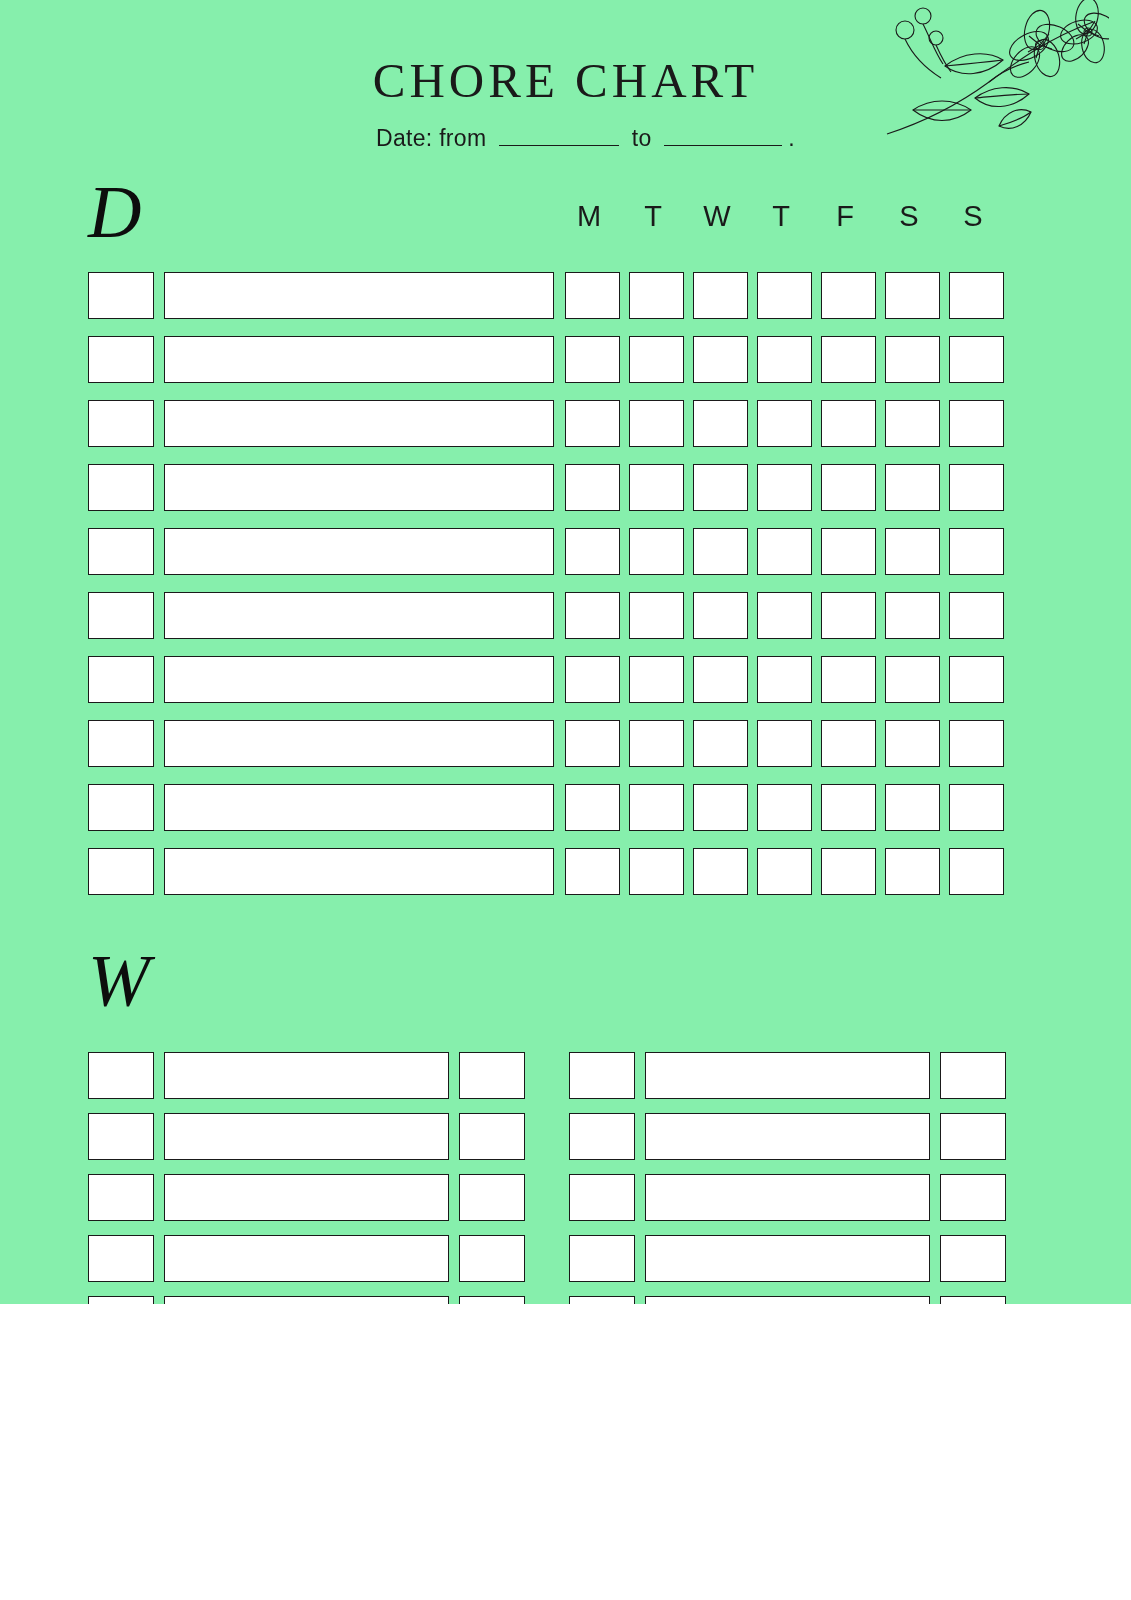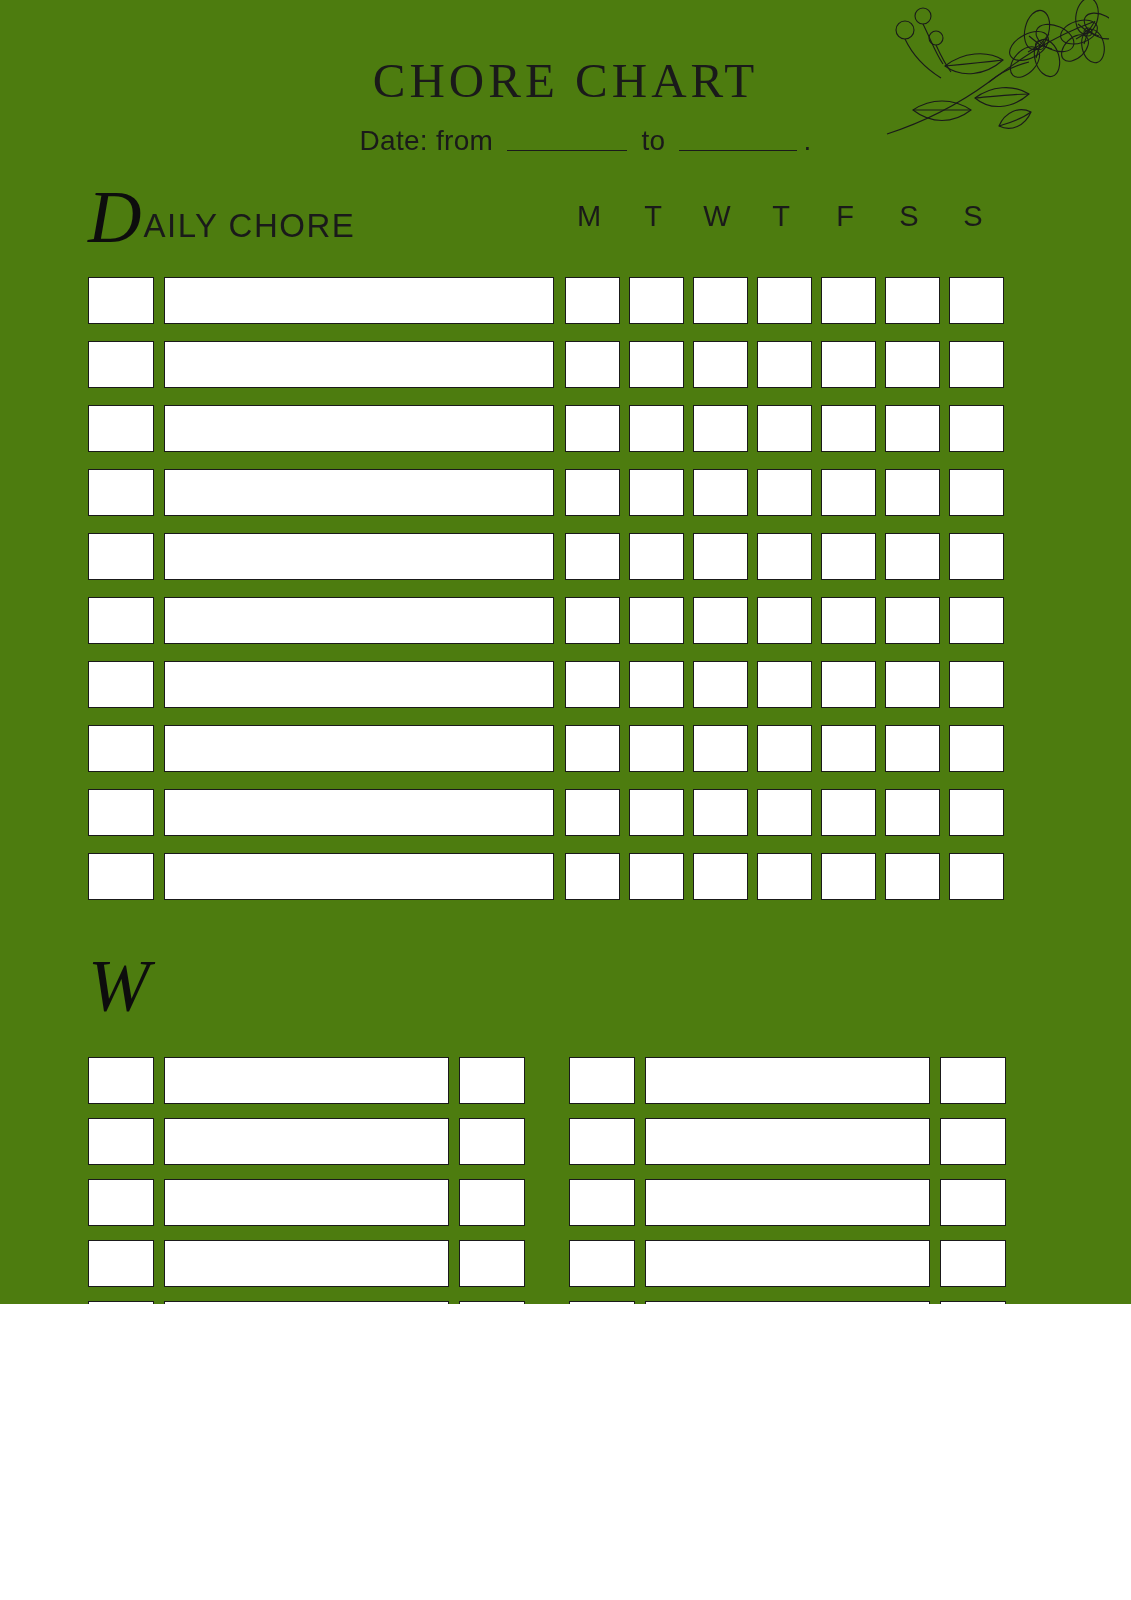--- a/index.html
+++ b/index.html
@@ -4,40 +4,40 @@
 <style>
   html, body {
     margin: 0;
     padding: 0;
     background: #ffffff;
   }
   .page {
     position: relative;
     width: 1131px;
     height: 1304px;
-    background: #4d7c0f;
+    background: #86efac;
     font-family: "Liberation Sans", sans-serif;
     color: #111111;
     overflow: hidden;
   }
 
   
   .title {
     text-align: center;
     font-family: "Liberation Serif", serif;
     font-size: 49px;
     letter-spacing: 4px;
     font-weight: 400;
     margin: 0;
     padding-top: 52px;
     color: #1a1a1a;
   }
   .date-line {
     text-align: center;
-    font-size: 28px;
+    font-size: 23px;
     margin-top: 16px;
     color: #1a1a1a;
     letter-spacing: 0.3px;
     padding-left: 40px;
   }
   .blank {
     display: inline-block;
     border-bottom: 1.6px solid #1a1a1a;
     width: 120px;
     height: 1px;
@@ -192,21 +192,20 @@
 
   <div class="date-line">
     <span>Date: from</span>
     <span class="blank"></span>
     <span>to</span>
     <span class="blank short"></span><span>.</span>
   </div>
 
   <div class="section-head" style="margin-top:34px;">
     <span class="dropcap">D</span>
-    <span class="sec-rest">AILY CHORE</span>
   </div>
 
   <div class="weekdays">
     <span class="weekday">M</span>
     <span class="weekday">T</span>
     <span class="weekday">W</span>
     <span class="weekday">T</span>
     <span class="weekday">F</span>
     <span class="weekday">S</span>
     <span class="weekday">S</span>

